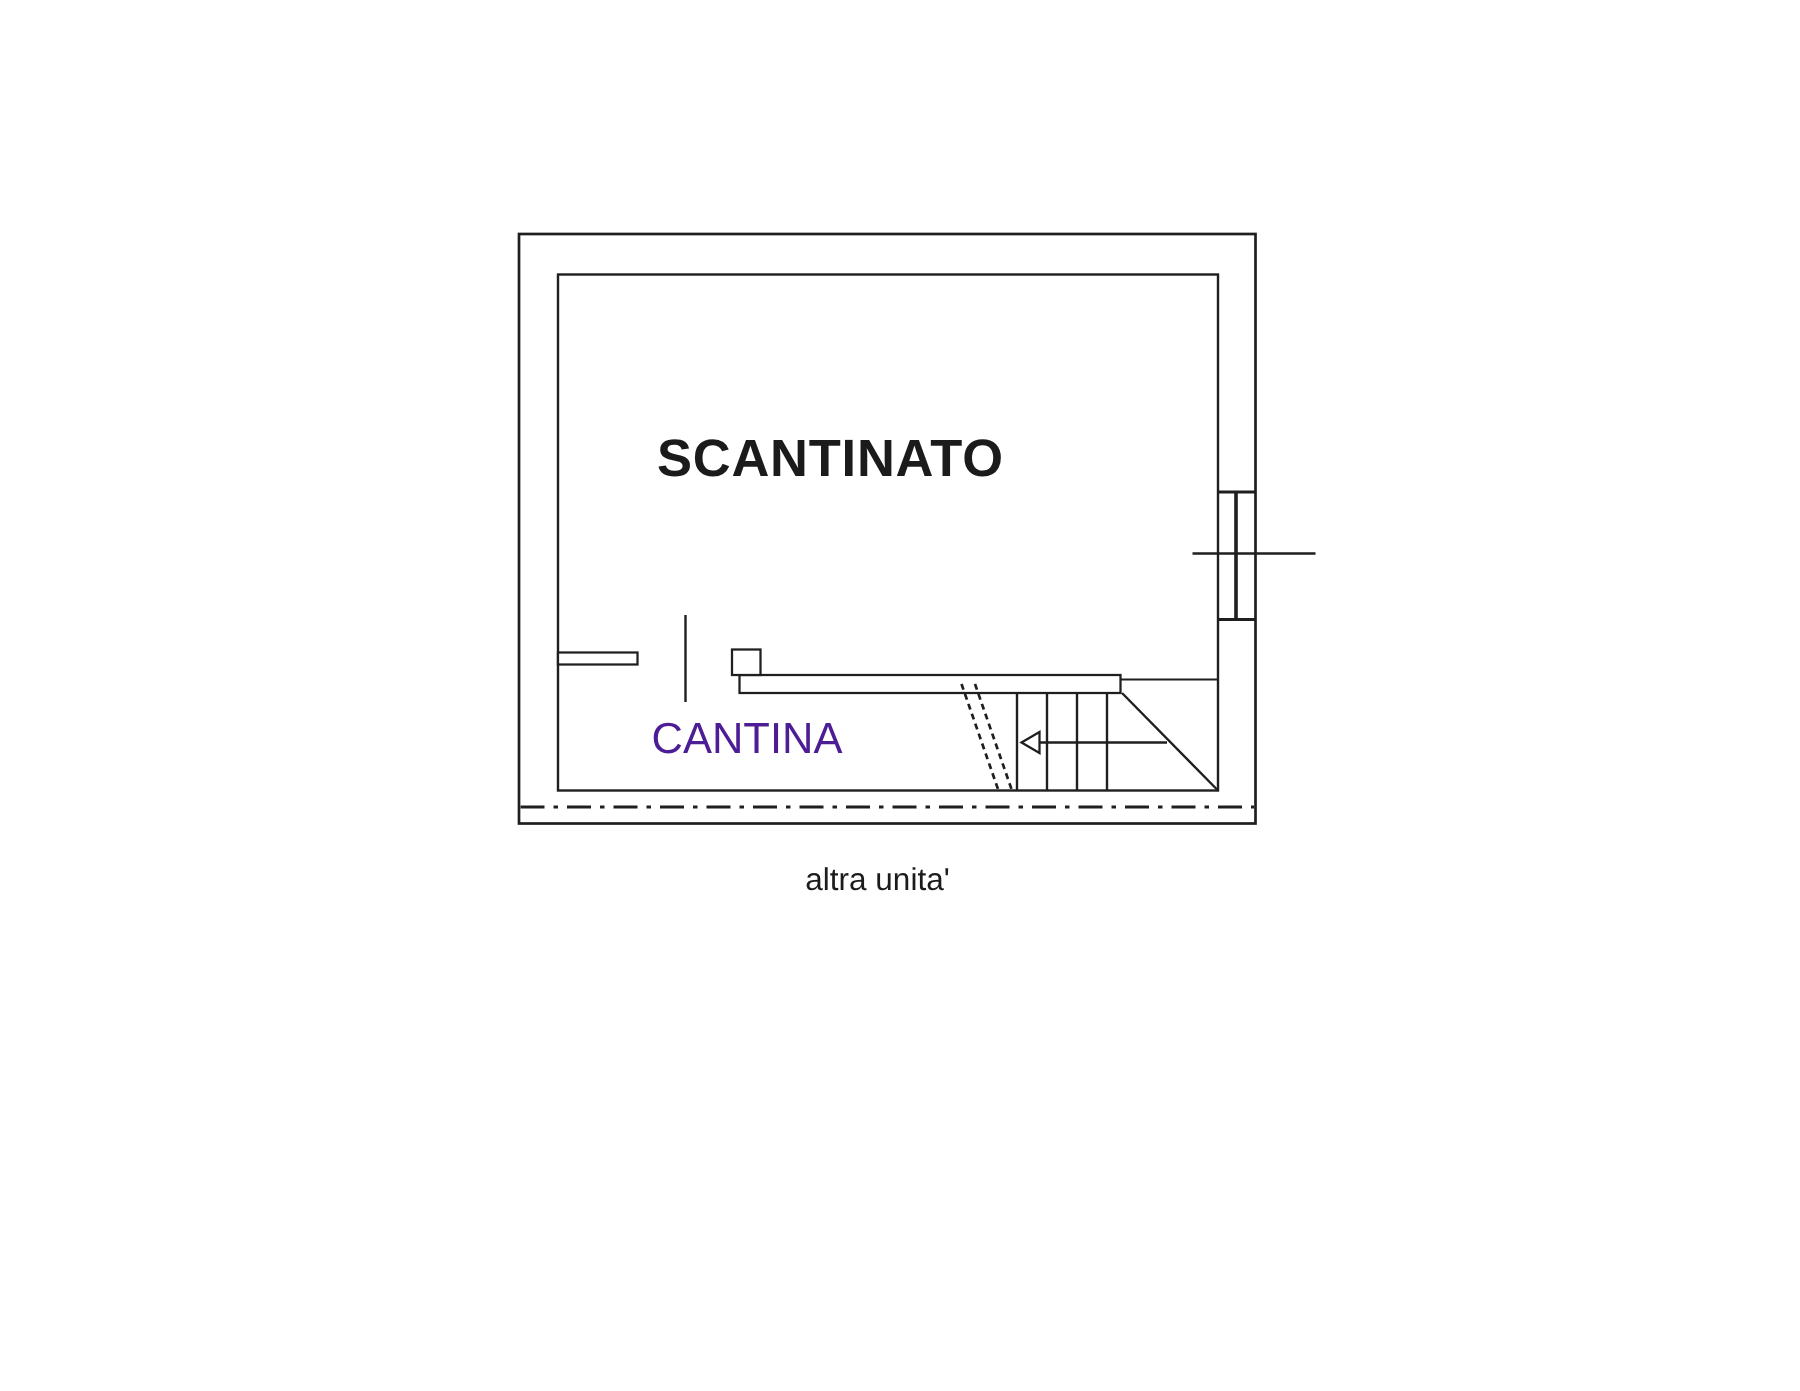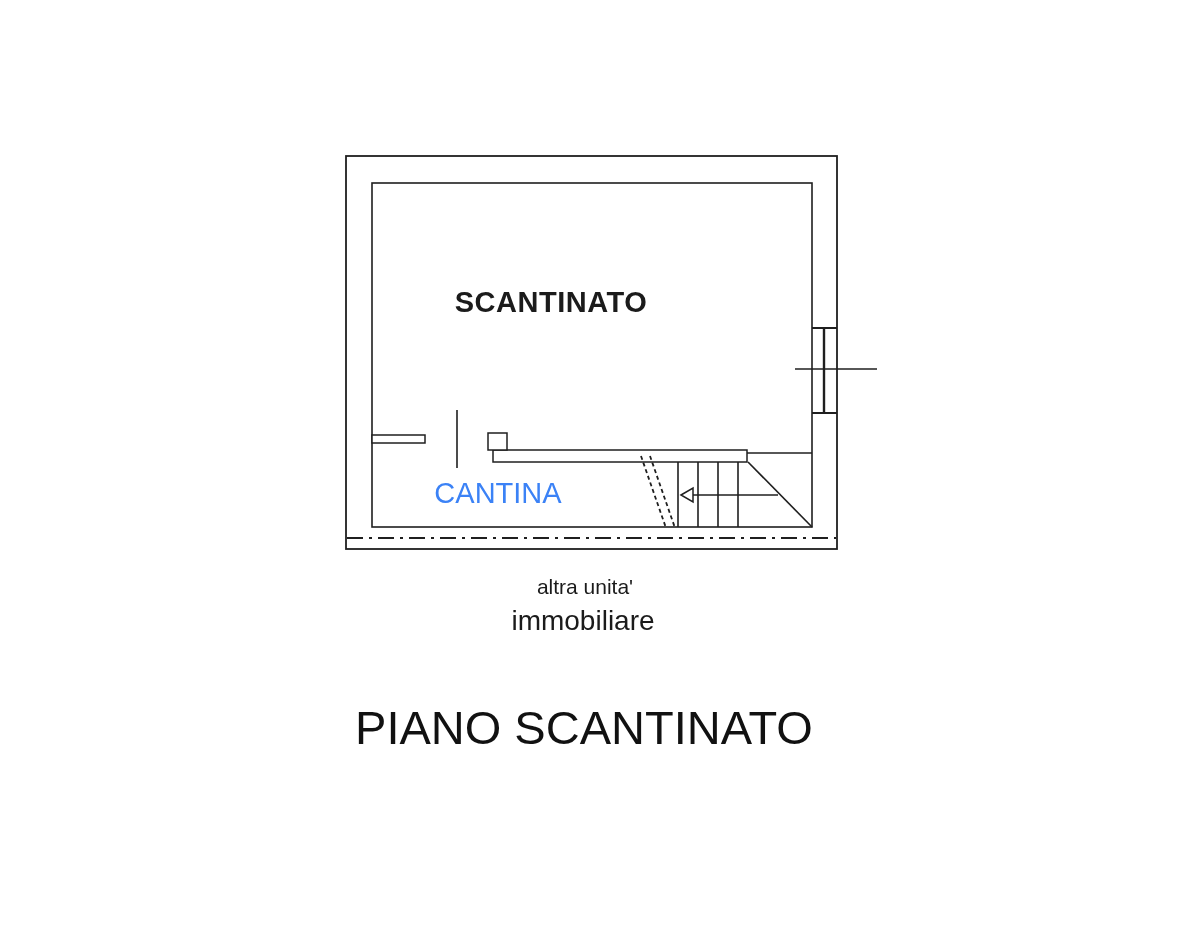--- a/index.html
+++ b/index.html
@@ -24,31 +24,31 @@
     position: absolute;
     color: #1b1b1b;
     white-space: nowrap;
     text-align: center;
     line-height: 1;
   }
   .room-label-main {
     left: 438px;
     top: 288px;
     width: 226px;
-    font-size: 29px;
+    font-size: 35px;
     font-weight: bold;
     letter-spacing: 0.5px;
   }
   .room-label-cantina {
     left: 428px;
     top: 479px;
     width: 140px;
     font-size: 29px;
     font-weight: normal;
-    color: #3b82f6;
+    color: #4c1d95;
   }
   .note-line1 {
     left: 435px;
     top: 576px;
     width: 300px;
     font-size: 21px;
   }
   .note-line2 {
     left: 433px;
     top: 607px;
@@ -120,17 +120,15 @@
 
       <line x1="347" y1="538" x2="836" y2="538" stroke-width="2" stroke-dasharray="16 6 3 6"></line>
     </g>
   </svg>
 
   <div class="txt room-label-main">SCANTINATO</div>
 
   <div class="txt room-label-cantina">CANTINA</div>
 
   <div class="txt note-line1">altra unita'</div>
-  <div class="txt note-line2">immobiliare</div>
 
-  <div class="txt caption-title">PIANO SCANTINATO</div>
 
 </div>
 
 </body></html>

